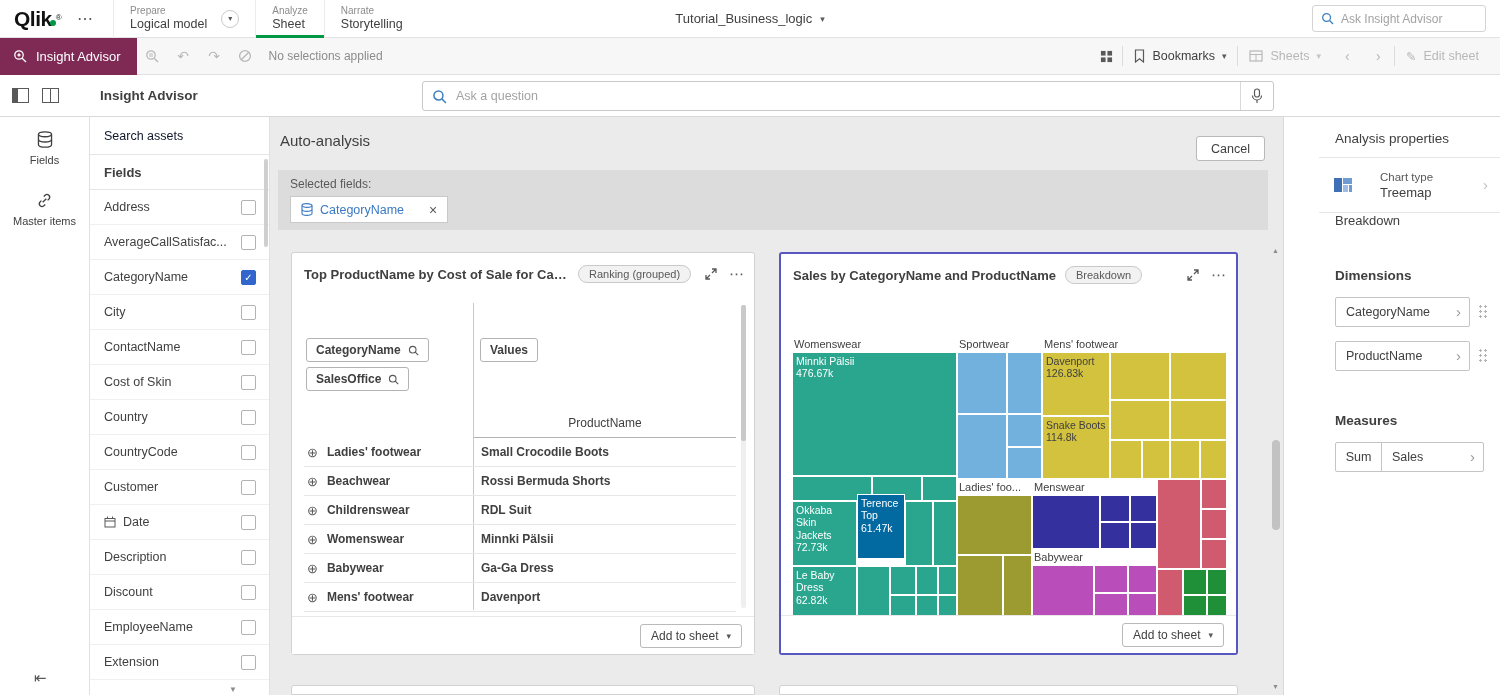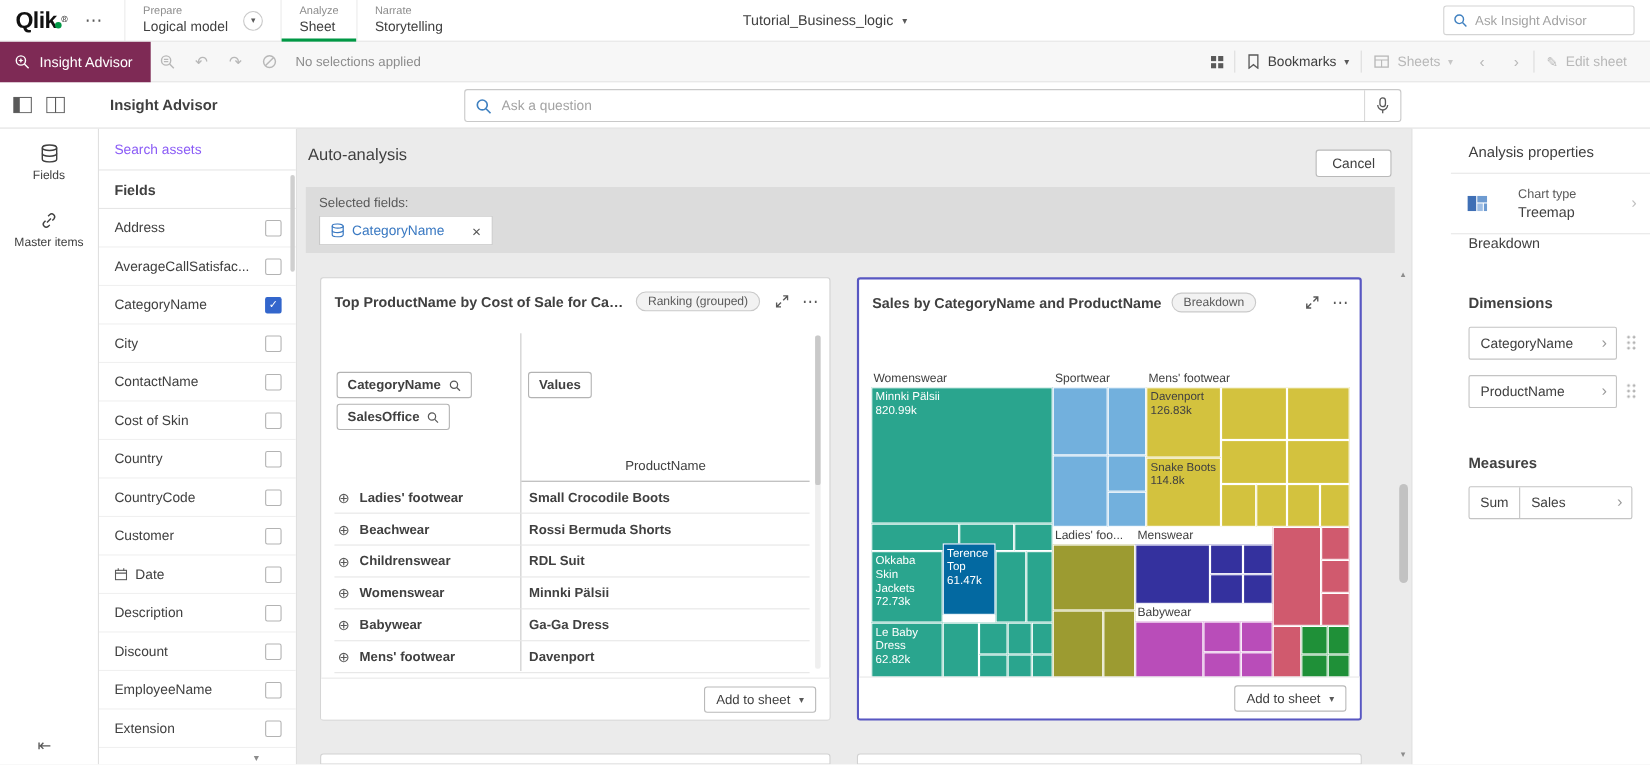--- a/index.html
+++ b/index.html
@@ -46,21 +46,21 @@
   .askbar input{flex:1;min-width:0;border:none;outline:none;font-size:12.5px;font-family:inherit;color:#404040;}
   .mic{width:33px;height:100%;border-left:1px solid #d9d9d9;display:flex;align-items:center;justify-content:center;}
 
   
   .rail{position:absolute;top:117px;left:0;width:90px;bottom:0;background:#fff;border-right:1px solid #e0e0e0;}
   .rail-item{display:flex;flex-direction:column;align-items:center;gap:6px;padding:14px 4px 12px;font-size:11px;color:#404040;text-align:center;}
   .rail-collapse{position:absolute;left:34px;bottom:8px;font-size:15px;color:#595959;}
 
   
   .fieldspanel{position:absolute;top:117px;left:90px;width:180px;bottom:0;background:#fff;border-right:1px solid #e0e0e0;overflow:hidden;}
-  .fp-search{height:38px;border-bottom:1px solid #e6e6e6;display:flex;align-items:center;padding:0 14px;color:#8b5cf6;font-size:12.5px;}
+  .fp-search{height:38px;border-bottom:1px solid #e6e6e6;display:flex;align-items:center;padding:0 14px;color:#0f172a;font-size:12.5px;}
   .fp-head{height:35px;display:flex;align-items:center;padding:0 14px;font-weight:bold;font-size:13px;border-bottom:1px solid #e6e6e6;}
   .fld-row{height:35px;display:flex;align-items:center;padding:0 13px 0 14px;border-bottom:1px solid #f0f0f0;font-size:12.5px;gap:7px;}
   .fld-label{flex:1;white-space:nowrap;overflow:hidden;text-overflow:ellipsis;}
   .chk{width:15px;height:15px;border:1px solid #b3b3b3;border-radius:2px;background:#fff;flex:none;display:flex;align-items:center;justify-content:center;font-size:10px;color:#fff;}
   .chk.on{background:#3366CC;border-color:#3366CC;}
   .fp-scroll{position:absolute;right:1px;top:42px;width:4px;height:88px;background:#cfcfcf;border-radius:2px;}
   .fp-down{position:absolute;right:32px;bottom:1px;font-size:8px;color:#8c8c8c;}
   .cal{display:flex;}
 
   
@@ -510,21 +510,21 @@
       </div>
       <div class="treemap" id="treemap">
           <div class="tm-head" style="left: 0px; top: 0px; width: 165px; height: 16px;">Womenswear</div>
           <div class="tm-head" style="left: 165px; top: 0px; width: 85px; height: 16px;">Sportwear</div>
           <div class="tm-head" style="left: 250px; top: 0px; width: 185px; height: 16px;">Mens' footwear</div>
           <div class="tm-head" style="left: 165px; top: 143px; width: 75px; height: 16px;">Ladies' foo...</div>
           <div class="tm-head" style="left: 240px; top: 143px; width: 125px; height: 16px;">Menswear</div>
           <div class="tm-head" style="left: 240px; top: 213px; width: 125px; height: 16px;">Babywear</div>
           <div class="tm-cell" style="left: 0px; top: 16px; width: 165px; height: 124px; background: rgb(42, 165, 142); color: rgb(255, 255, 255);">
             <div class="tm-lbl">Minnki Pälsii</div>
-            <div class="tm-val">820.99k</div>
+            <div class="tm-val">476.67k</div>
           </div>
           <div class="tm-cell" style="left: 0px; top: 140px; width: 80px; height: 25px; background: rgb(42, 165, 142); color: rgb(255, 255, 255);"></div>
           <div class="tm-cell" style="left: 80px; top: 140px; width: 50px; height: 25px; background: rgb(42, 165, 142); color: rgb(255, 255, 255);"></div>
           <div class="tm-cell" style="left: 130px; top: 140px; width: 35px; height: 25px; background: rgb(42, 165, 142); color: rgb(255, 255, 255);"></div>
           <div class="tm-cell" style="left: 0px; top: 165px; width: 65px; height: 65px; background: rgb(42, 165, 142); color: rgb(255, 255, 255);">
             <div class="tm-lbl">Okkaba Skin Jackets</div>
             <div class="tm-val">72.73k</div>
           </div>
           <div class="tm-cell" style="left: 65px; top: 158px; width: 48px; height: 65px; background: #0369a1; color: rgb(255, 255, 255);">
             <div class="tm-lbl">Terence Top</div>

